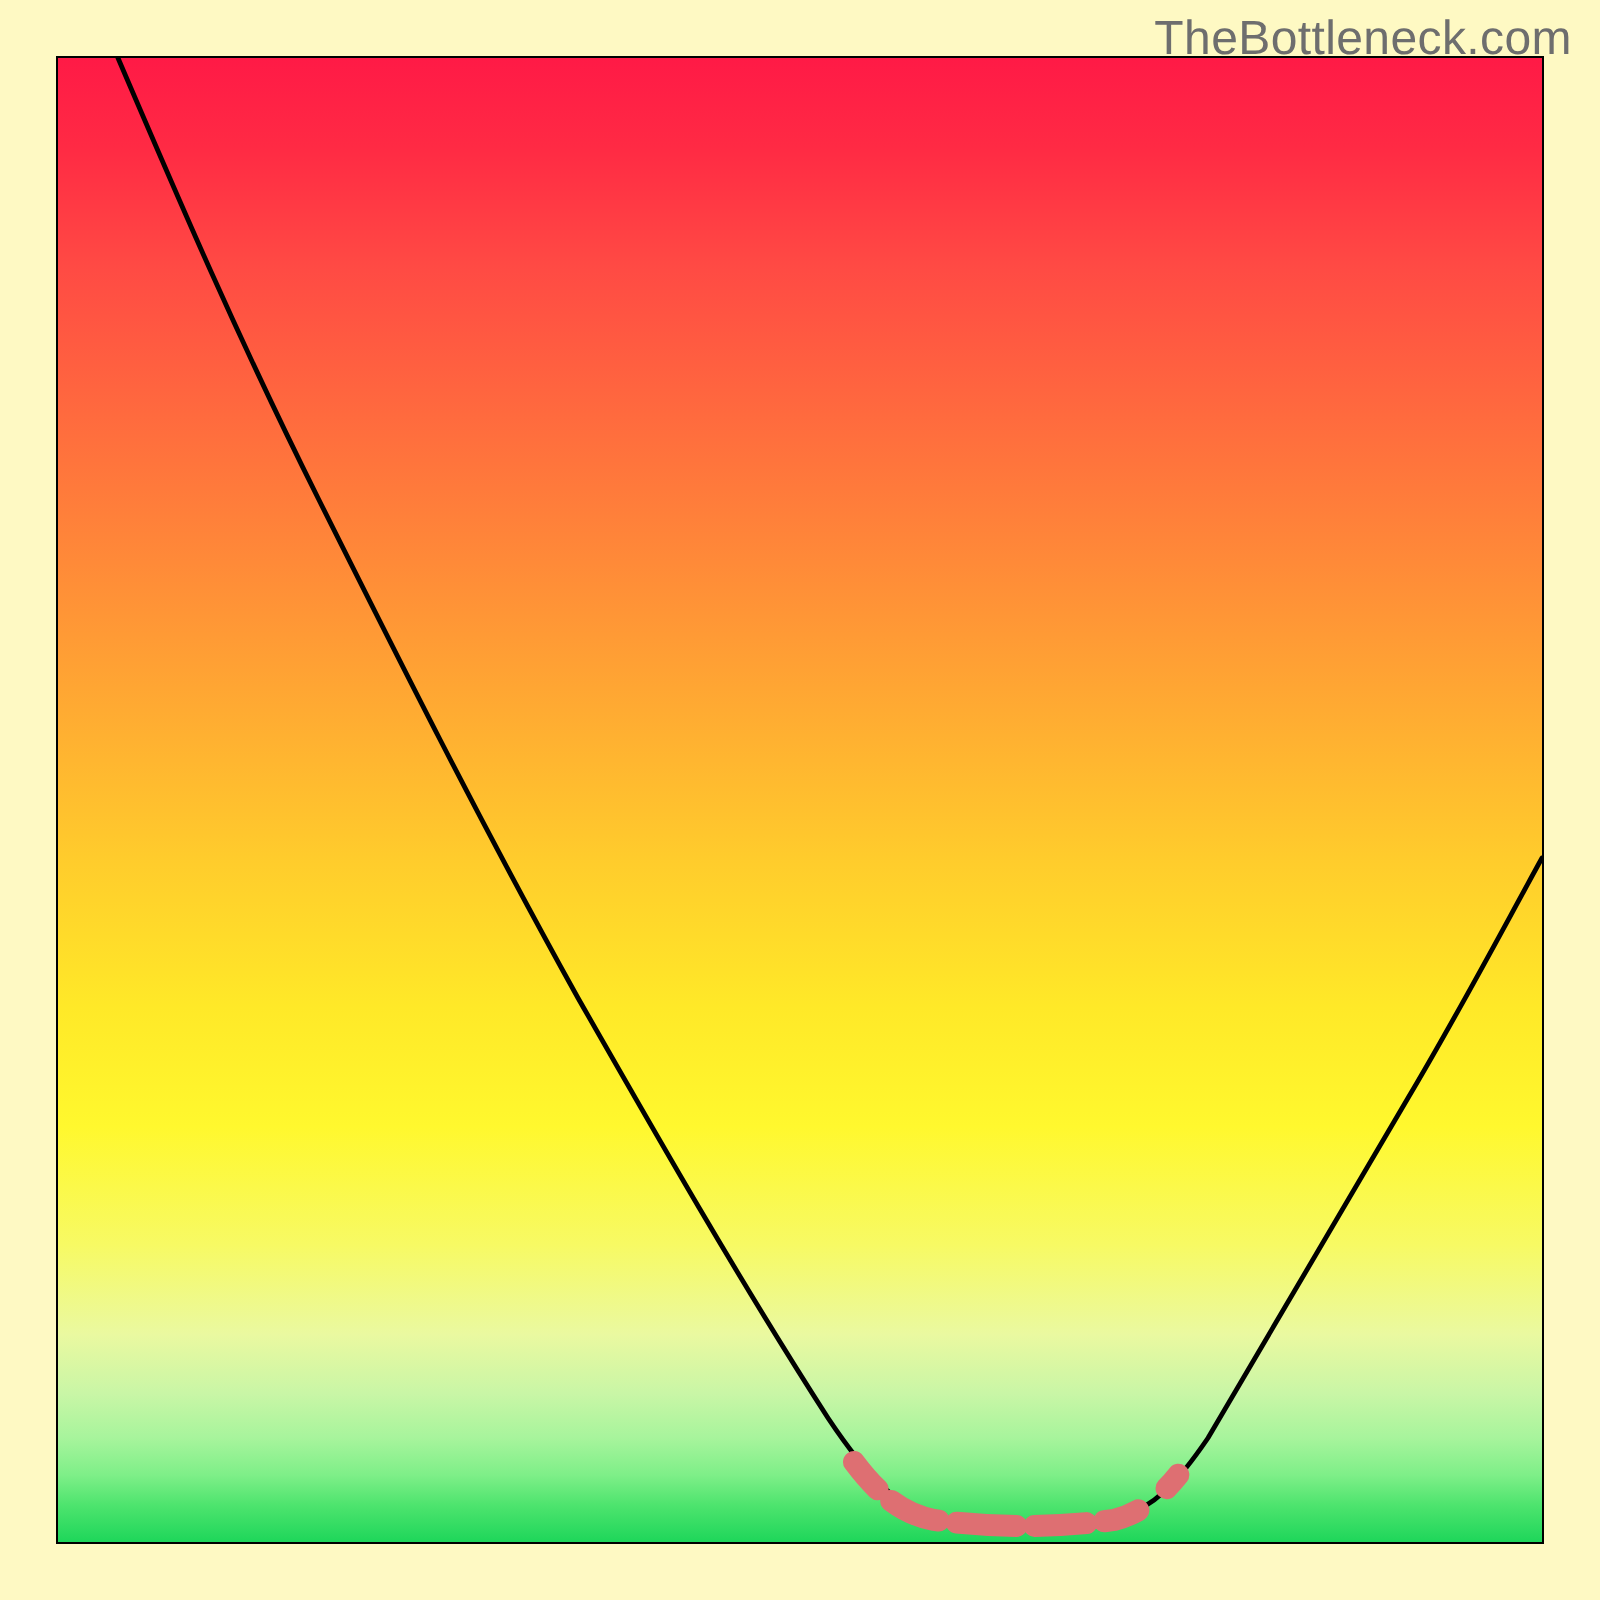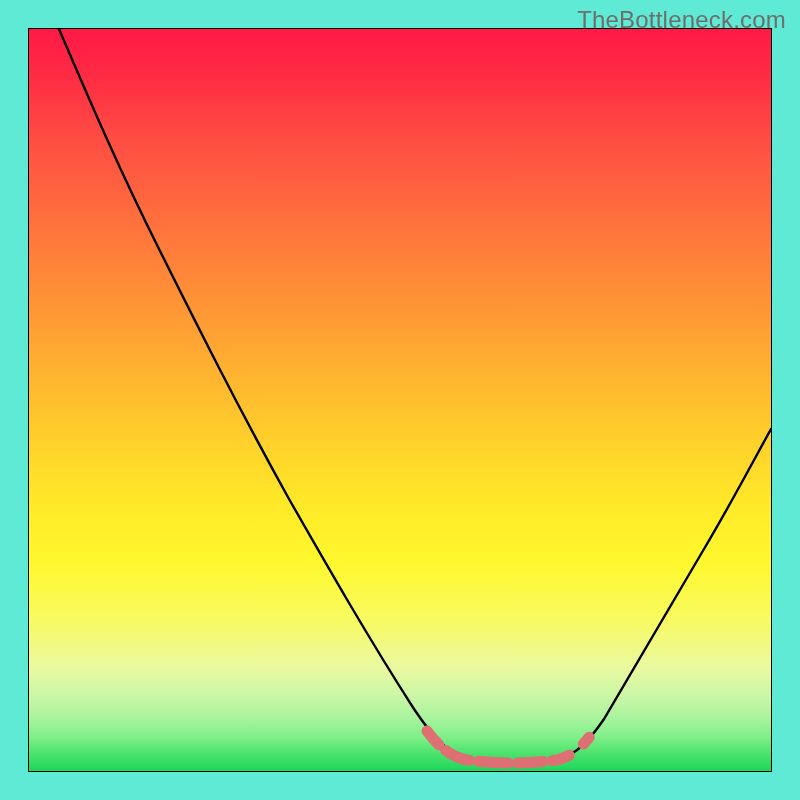--- a/index.html
+++ b/index.html
@@ -8,21 +8,21 @@
     width: 800px;
     height: 800px;
     background: #000;
     overflow: hidden;
     font-family: Arial, Helvetica, sans-serif;
   }
   .frame {
     position: relative;
     width: 800px;
     height: 800px;
-    background: #5eead4;
+    background: #fef9c3;
   }
   .watermark {
     position: absolute;
     top: 6px;
     right: 14px;
     color: #6e6e6e;
     font-size: 24px;
     font-weight: 400;
     letter-spacing: 0.2px;
     z-index: 10;

